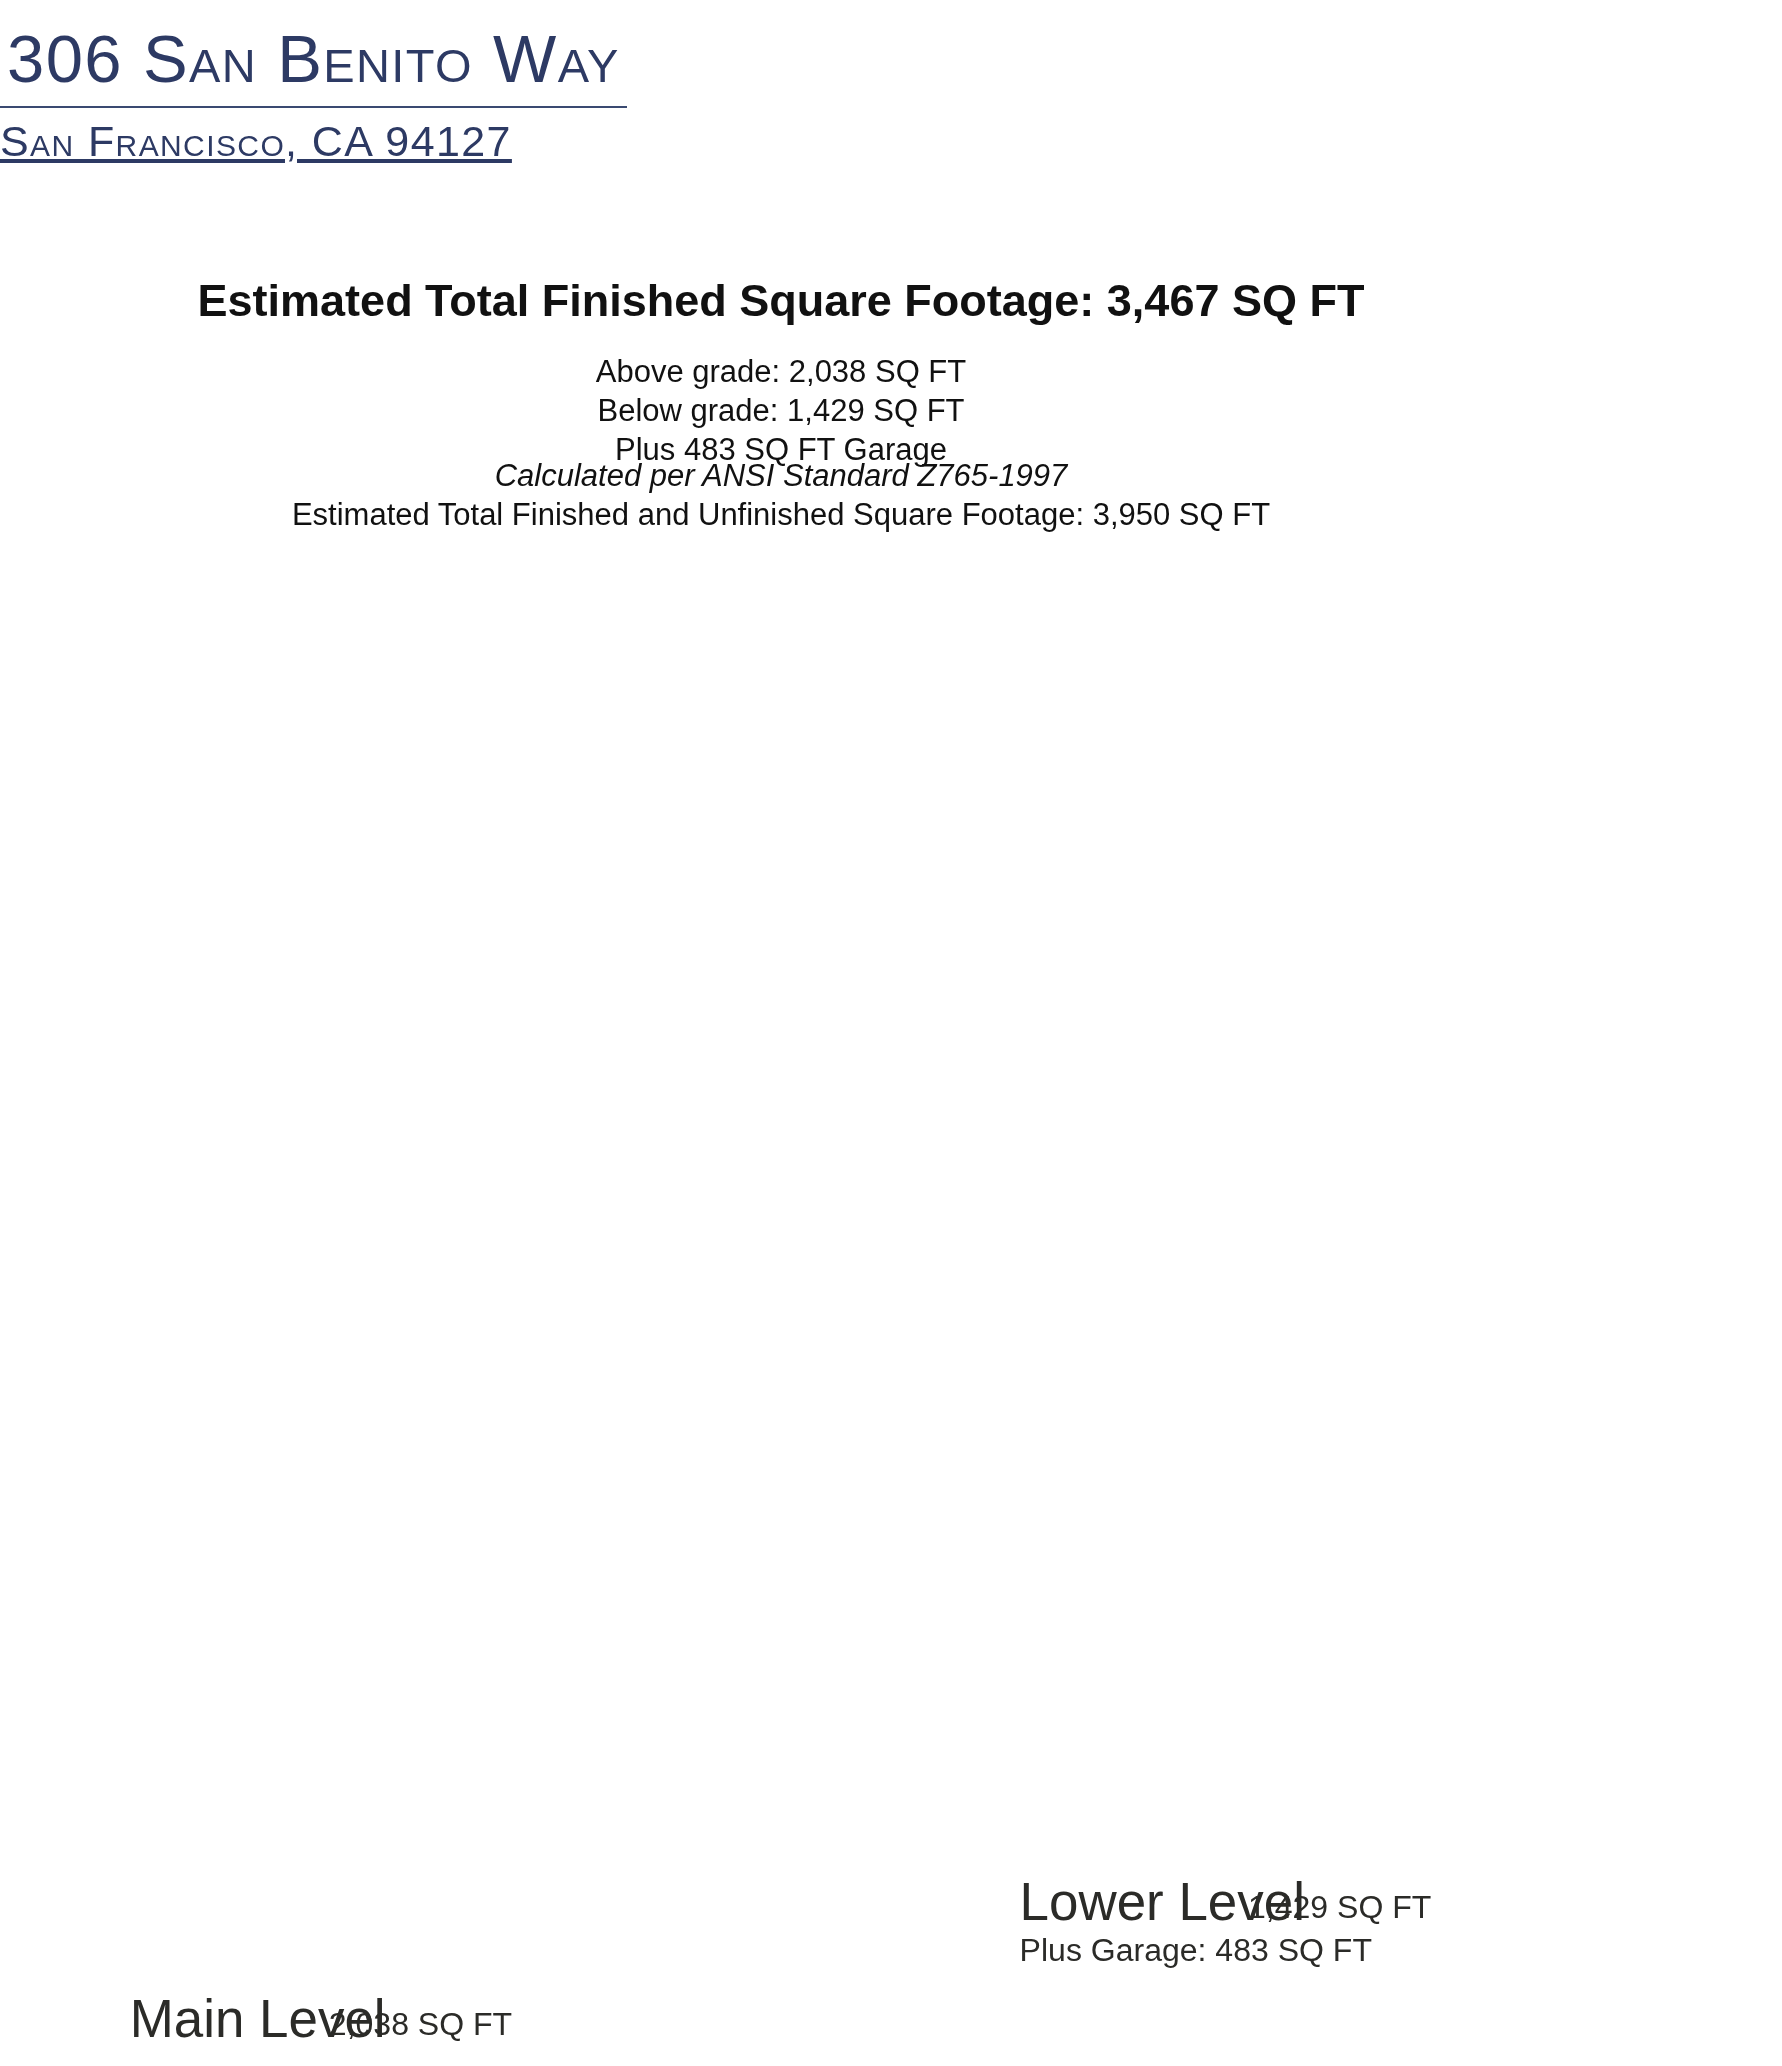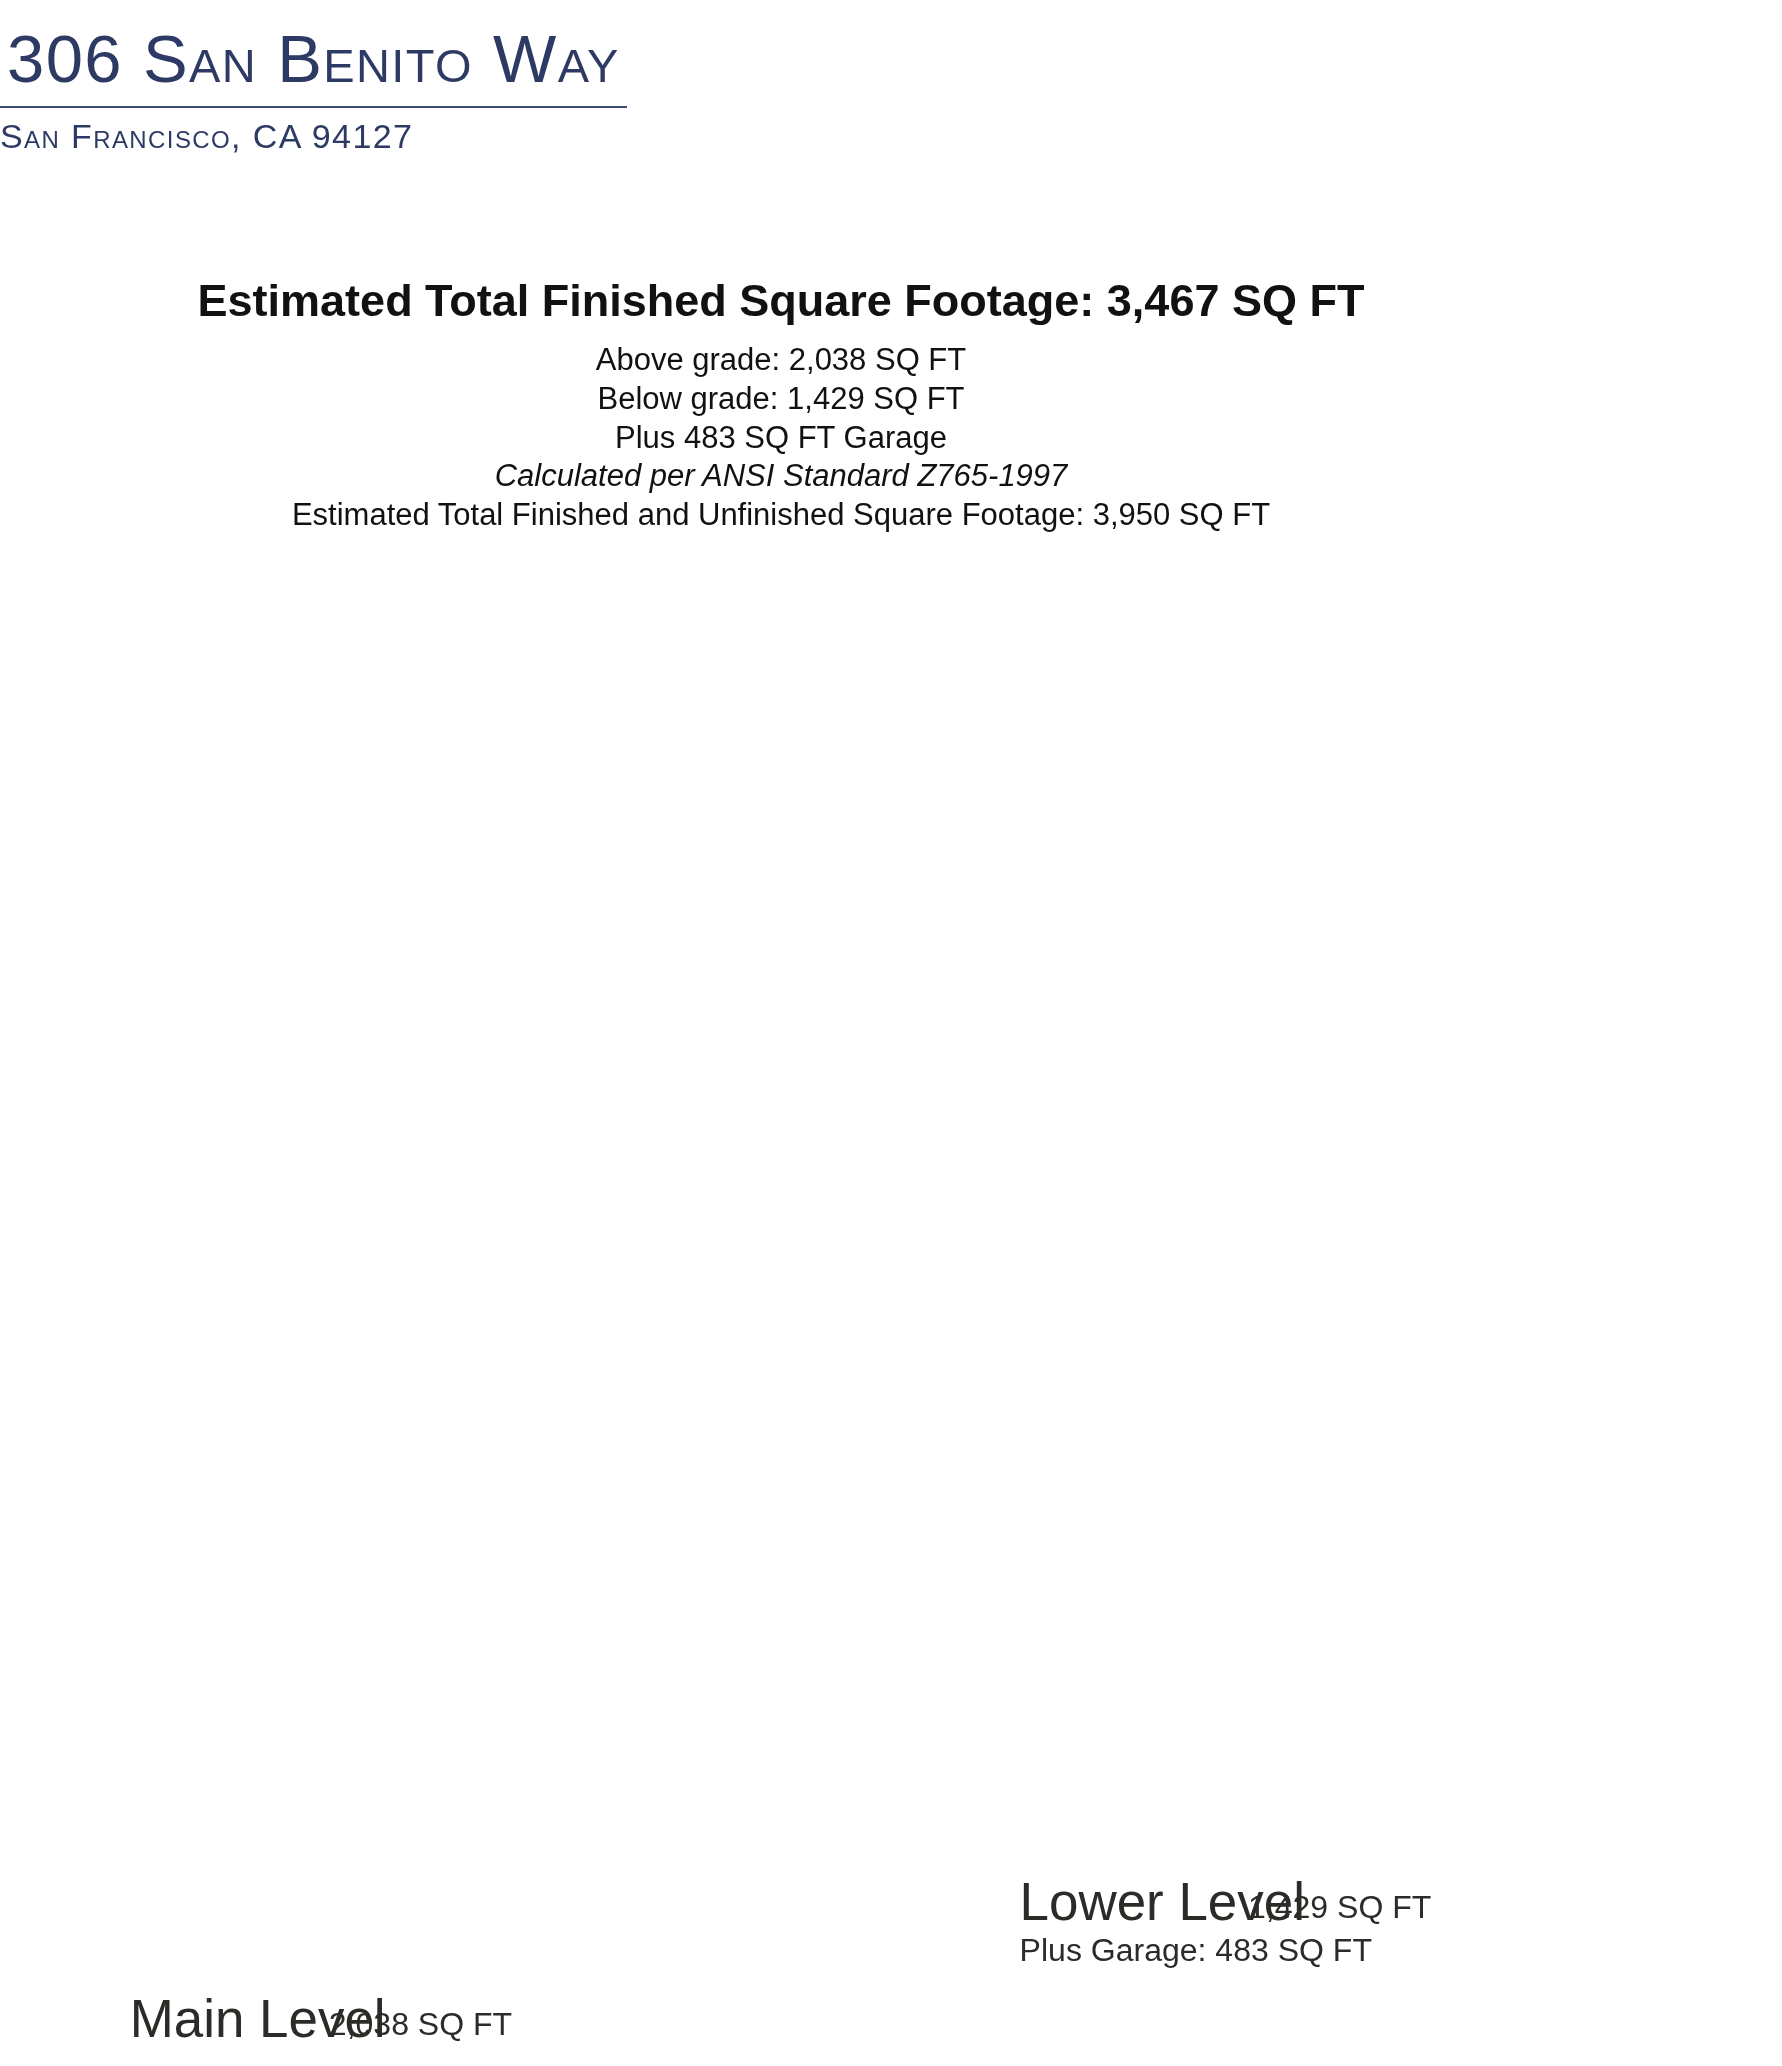--- a/index.html
+++ b/index.html
@@ -1,23 +1,23 @@
 <!DOCTYPE html>
 <html style="font-size:11px"><head>
 <meta charset="utf-8">
 <style>
   html,body{margin:0;padding:0;background:#fff;}
   body{width:1783px;height:2066px;position:relative;font-family:"Liberation Sans",sans-serif;}
   .hdr{position:absolute;left:0;width:1783px;text-align:left;color:#2d3a64;}
   #t1{top:19.5px;font-size:67px;font-variant:small-caps;letter-spacing:1.4px;}
   #t1 .rl{border-bottom:2.8px solid #3a4a71;padding:0 7px 9.7px 7px;display:inline-block;}
-  #t2{top:117px;font-size:34px;font-variant:small-caps;letter-spacing:1.4px;}
+  #t2{top:117px;font-size:43px;font-variant:small-caps;letter-spacing:1.4px;text-decoration:underline;}
   .blk{position:absolute;left:0;width:1562px;text-align:center;color:#111;}
   #s1{top:275px;font-size:45px;font-weight:bold;}
-  #s2{top:340px;font-size:31px;line-height:39px;}
+  #s2{top:352px;font-size:31px;line-height:39px;}
   #s3{top:456px;font-size:31px;line-height:39px;}
   #s3 .it{font-style:italic;}
   svg{position:absolute;top:0;left:0;}
   text{font-family:"Liberation Sans",sans-serif;fill:#2b2b28;}
   .lvl{font-size:76px;}
   .lvl2{font-size:46px;}
 </style>
 </head>
 <body>
 

